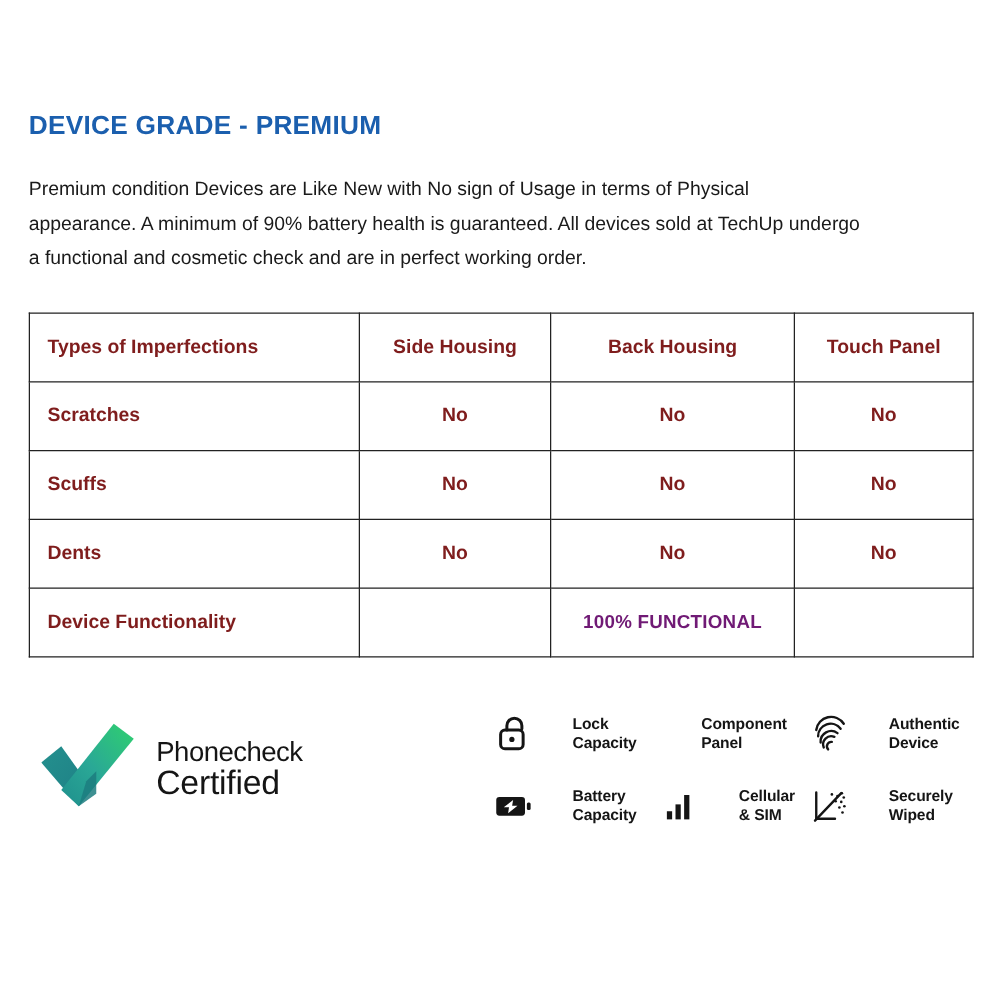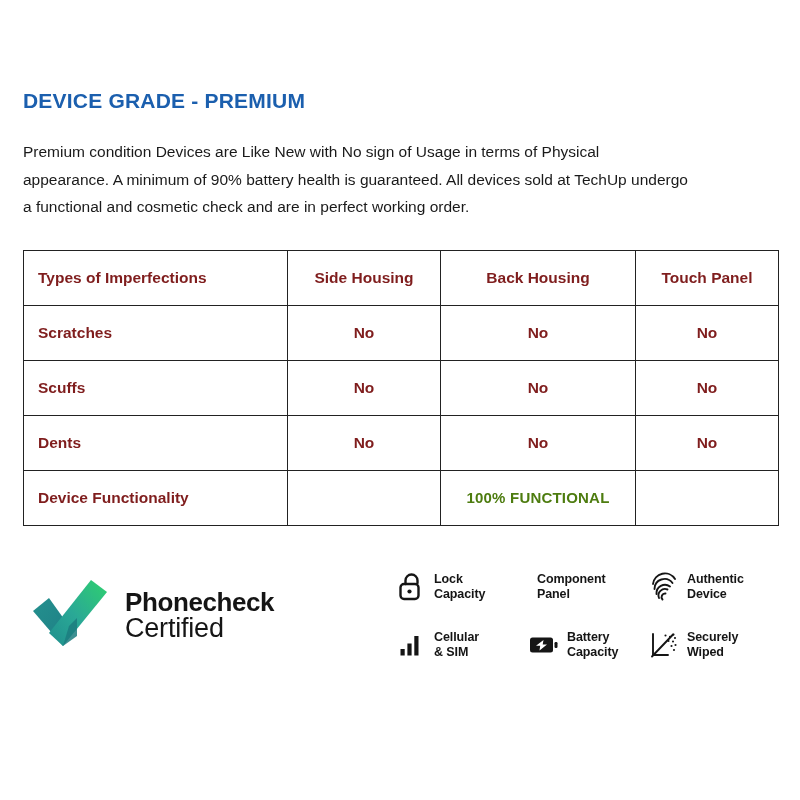--- a/index.html
+++ b/index.html
@@ -68,21 +68,21 @@
   .imperfections-table th,
   .imperfections-table td.value {
     text-align: center;
   }
   .col-label  { width: 264px; }
   .col-side   { width: 153px; }
   .col-back   { width: 195px; }
   .col-touch  { width: 143px; }
 
   td.value.functional {
-    color: #4d7c0f;
+    color: #701a75;
     font-weight: bold;
     font-size: 15px;
     letter-spacing: 0.2px;
   }
 
   
   .footer {
     display: flex;
     align-items: center;
     margin-top: 32px;
@@ -96,22 +96,22 @@
     gap: 14px;
     width: 355px;
   }
   .pc-check { flex: 0 0 auto; }
   .pc-words {
     line-height: 1.03;
     color: #151515;
   }
   .pc-words .pc-name {
     display: block;
-    font-size: 26px;
-    font-weight: bold;
+    font-size: 22px;
+    font-weight: normal;
     letter-spacing: -0.4px;
   }
   .pc-words .pc-sub {
     display: block;
     font-size: 27px;
     font-weight: normal;
     letter-spacing: -0.2px;
   }
 
   
@@ -135,20 +135,21 @@
     align-items: center;
     justify-content: center;
   }
   .badge-icon.empty { width: 0; }
   .badge-label {
     font-size: 12.5px;
     font-weight: bold;
     line-height: 1.22;
     color: #151515;
     letter-spacing: -0.1px;
+    margin-left: 24px;
   }
   .badge-label span { display: block; }
 </style>
 </head>
 <body>
 
 <div class="page">
 
   <h1 class="grade-heading">DEVICE GRADE - PREMIUM</h1>
 
@@ -261,43 +262,43 @@
           </svg>
         </span>
         <span class="badge-label">
           <span>Authentic</span>
           <span>Device</span>
         </span>
       </div>
 
       <div class="badge">
         <span class="badge-icon">
+          <svg width="30" height="22" viewBox="0 0 30 22" aria-hidden="true">
+            <rect x="1" y="3.5" width="23" height="15" rx="2.5" fill="#151515"></rect>
+            <rect x="25.5" y="8" width="3" height="6" rx="1.2" fill="#151515"></rect>
+            <path d="M14.5 6 L7 11.8 h4.2 L10.5 16.5 L18 10.5 h-4.3 z" fill="#ffffff"></path>
+          </svg>
+        </span>
+        <span class="badge-label">
+          <span>Battery</span>
+          <span>Capacity</span>
+        </span>
+      </div>
+
+      <div class="badge">
+        <span class="badge-icon">
           <svg width="24" height="24" viewBox="0 0 24 24" aria-hidden="true">
             <rect x="1.5" y="16" width="4.2" height="6.5" fill="#151515"></rect>
             <rect x="8.4" y="10.5" width="4.2" height="12" fill="#151515"></rect>
             <rect x="15.3" y="3" width="4.2" height="19.5" fill="#151515"></rect>
           </svg>
         </span>
         <span class="badge-label">
           <span>Cellular</span>
           <span>&amp; SIM</span>
-        </span>
-      </div>
-
-      <div class="badge">
-        <span class="badge-icon">
-          <svg width="30" height="22" viewBox="0 0 30 22" aria-hidden="true">
-            <rect x="1" y="3.5" width="23" height="15" rx="2.5" fill="#151515"></rect>
-            <rect x="25.5" y="8" width="3" height="6" rx="1.2" fill="#151515"></rect>
-            <path d="M14.5 6 L7 11.8 h4.2 L10.5 16.5 L18 10.5 h-4.3 z" fill="#ffffff"></path>
-          </svg>
-        </span>
-        <span class="badge-label">
-          <span>Battery</span>
-          <span>Capacity</span>
         </span>
       </div>
 
       <div class="badge">
         <span class="badge-icon">
           <svg width="30" height="30" viewBox="0 0 30 30" aria-hidden="true">
             <g fill="none" stroke="#151515" stroke-width="1.9" stroke-linecap="round">
               <path d="M4 4 V25 H19"></path>
               <path d="M3 26.5 L24 4.5"></path>
             </g>

